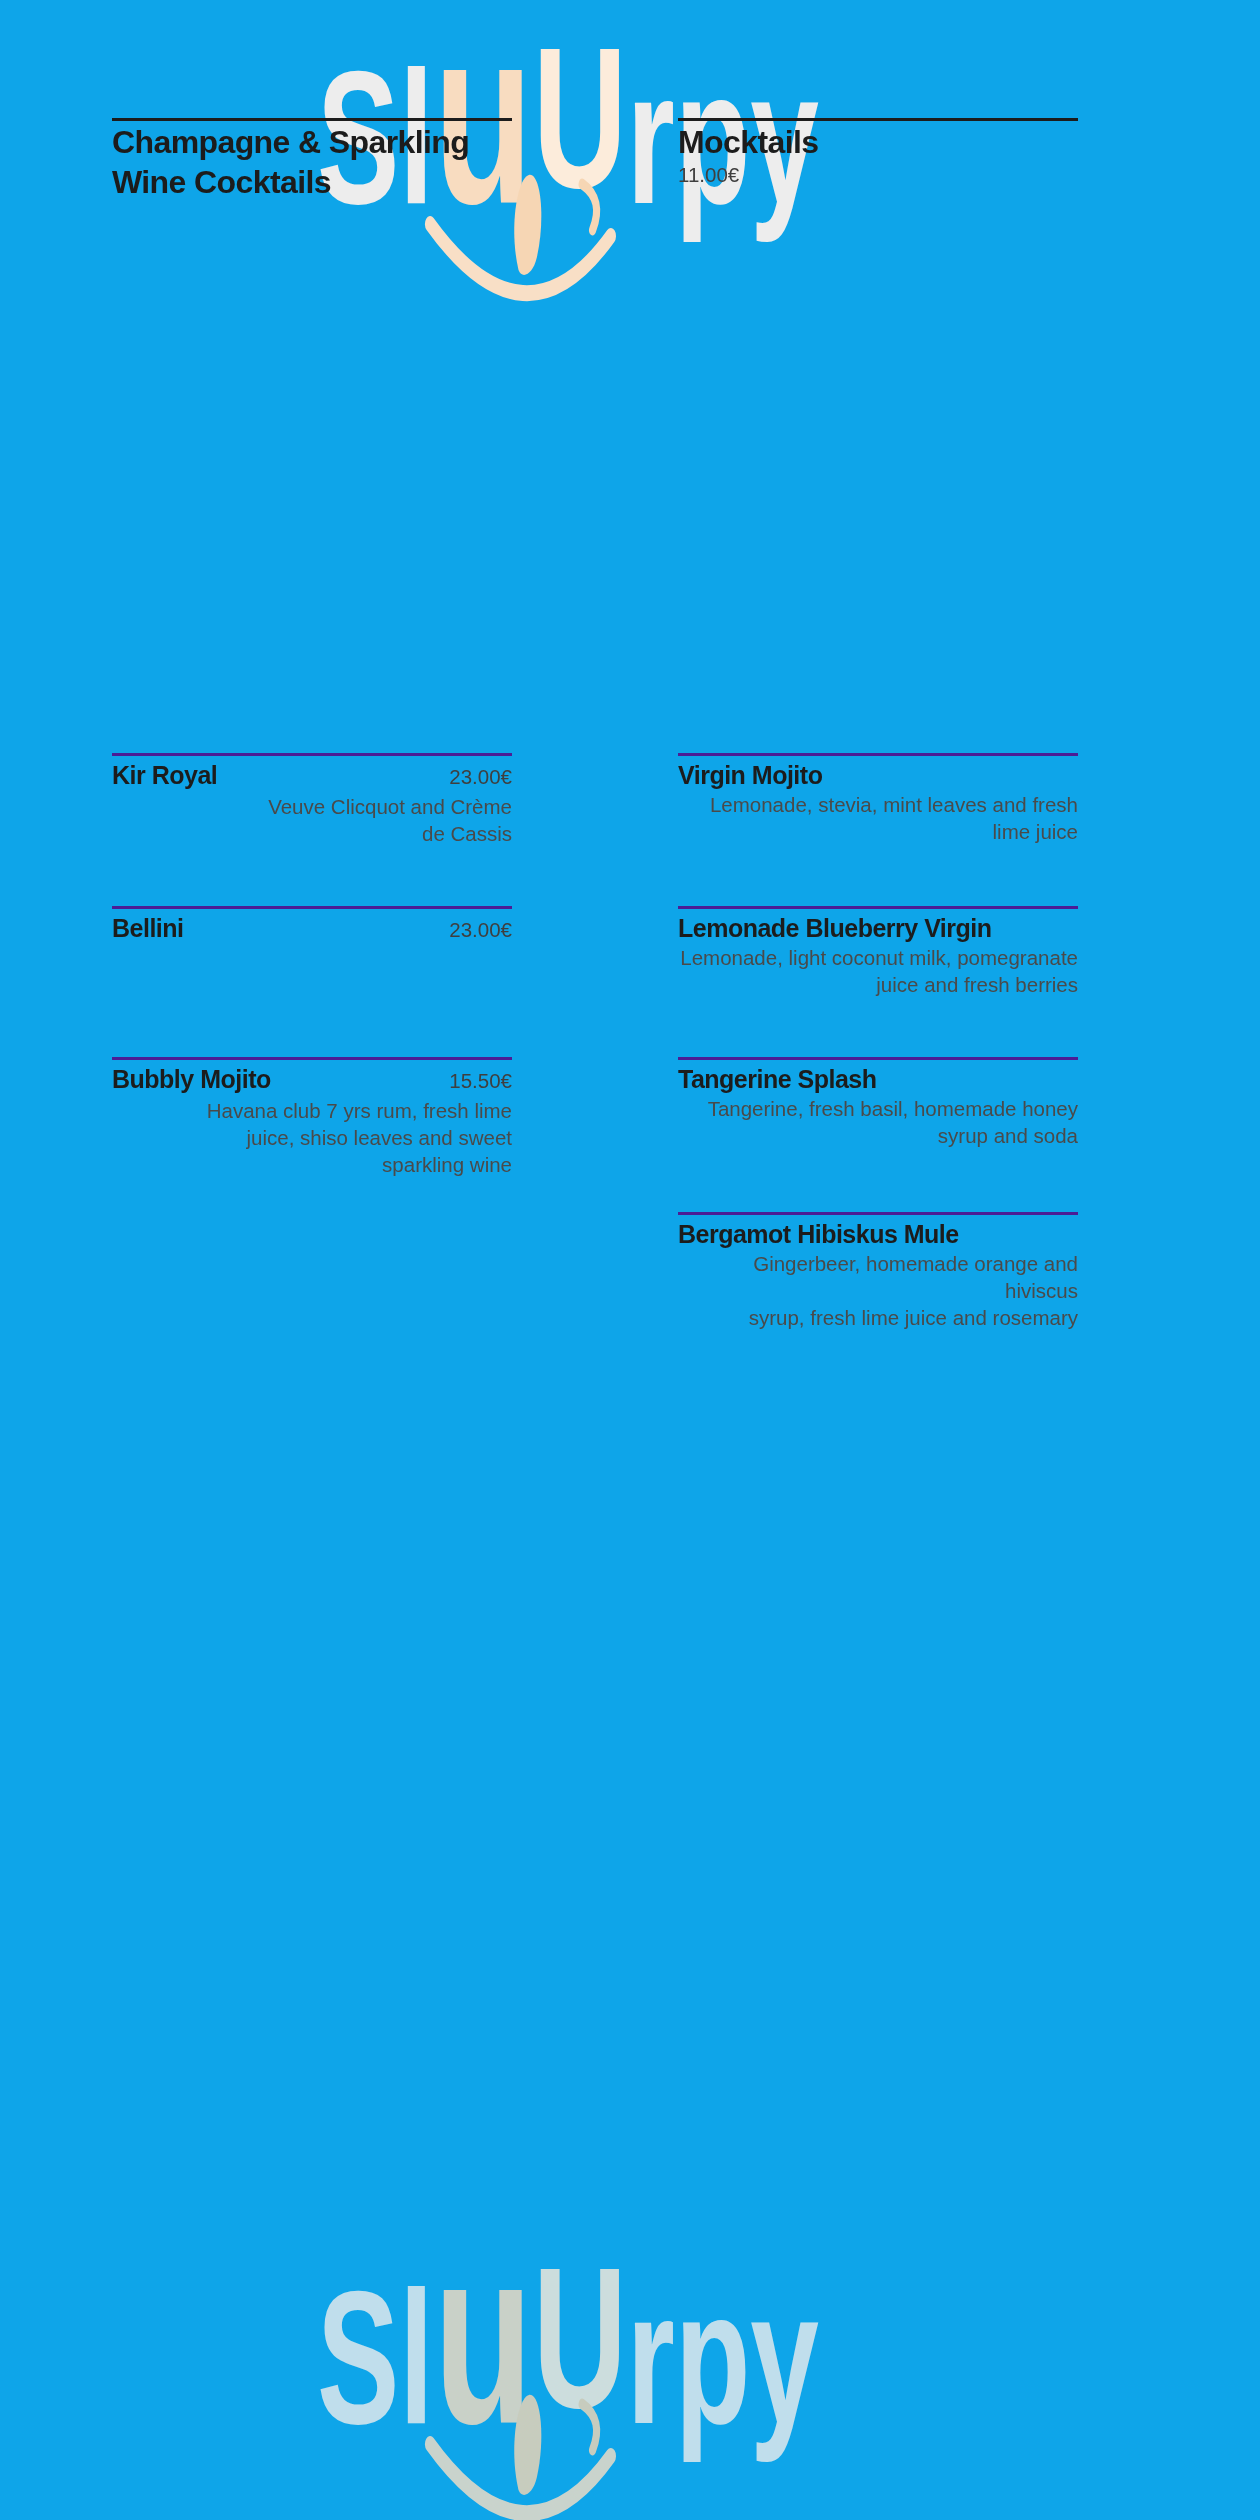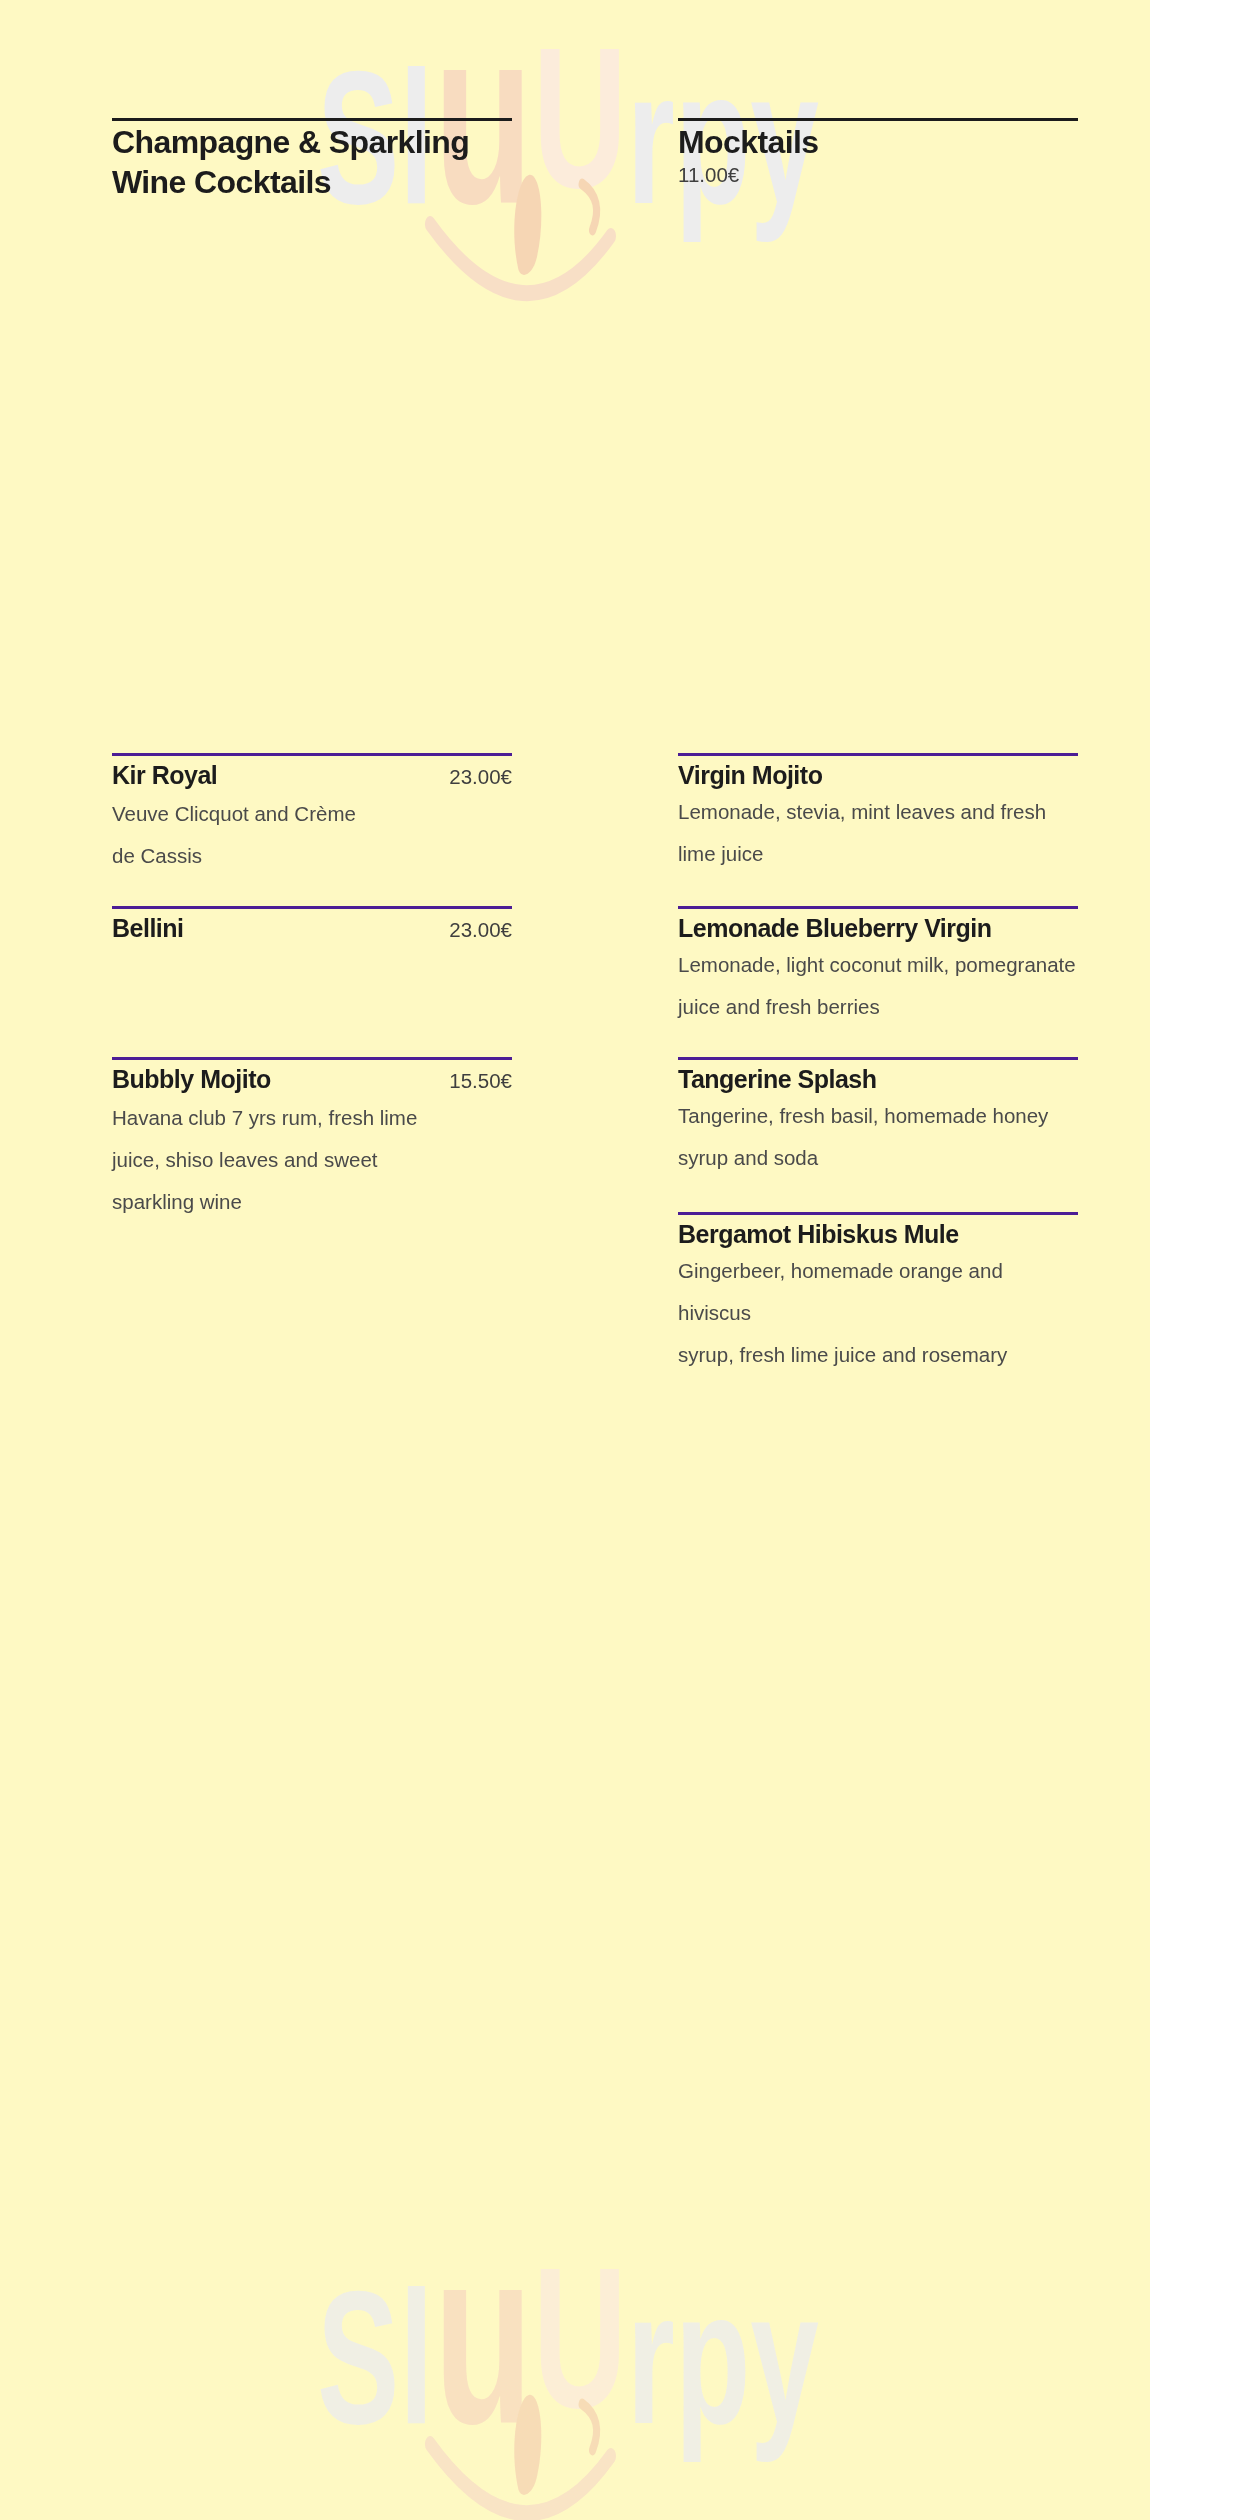--- a/index.html
+++ b/index.html
@@ -1,20 +1,20 @@
 <!DOCTYPE html>
 <html><head>
 <meta charset="utf-8">
 <style>
   html, body { margin: 0; padding: 0; background: #ffffff; }
   .page {
     position: relative;
-    width: 1150px;
+    width: 1260px;
     height: 2520px;
-    background: #fef9c3;
+    background: #0ea5e9;
     overflow: hidden;
     font-family: "Liberation Sans", sans-serif;
   }
   .wm-layer {
     position: absolute;
     left: 0; top: 0;
     z-index: 0;
     pointer-events: none;
   }
   .col {
@@ -67,23 +67,24 @@
   }
   .item-price {
     font-size: 20.5px;
     line-height: 30px;
     color: #3f3f3f;
     flex: none;
   }
   .item-desc {
     margin-top: 1px;
     font-size: 20.5px;
-    line-height: 42px;
+    line-height: 27px;
     color: #4a4a4a;
     white-space: pre-line;
+    text-align: right;
   }
   
   .row-1 { top: 753px; }
   .row-2 { top: 906px; }
   .row-3 { top: 1057px; }
   .row-4 { top: 1212px; }
 </style>
 </head>
 <body>
 

